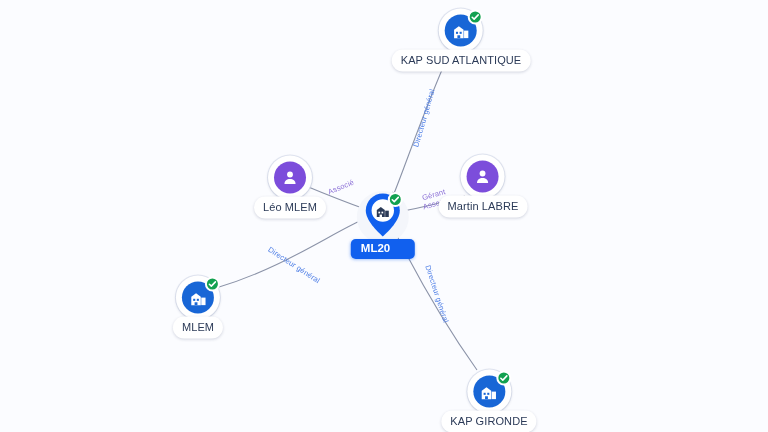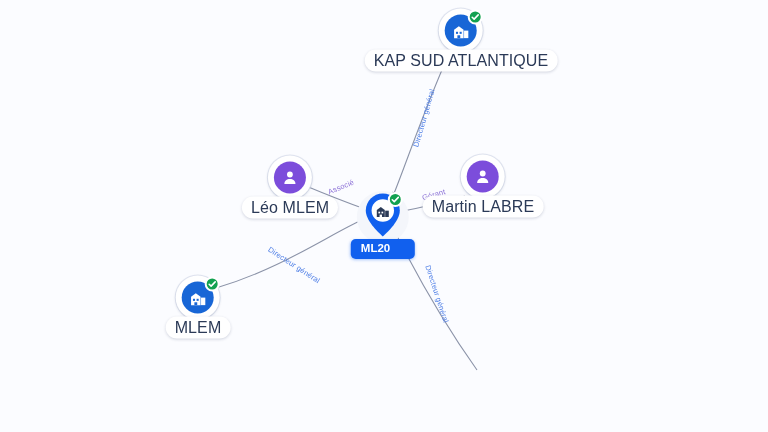--- a/index.html
+++ b/index.html
@@ -81,21 +81,21 @@
     justify-content: center;
     box-sizing: border-box;
   }
   .check-badge svg { display: block; }
 
   
   .caption {
     margin-top: -3px;
     background: #ffffff;
     color: #2b3a57;
-    font-size: 16px;
+    font-size: 11px;
     line-height: 13px;
     letter-spacing: 0.1px;
     padding: 4px 9px 5px 9px;
     border-radius: 13px;
     white-space: nowrap;
     box-shadow: 0 1px 3px rgba(20,35,80,0.18);
     position: relative;
     z-index: 4;
   }
 
@@ -261,20 +261,39 @@
       </div>
       <div class="check-badge">
         <svg width="9" height="9" viewBox="0 0 12 12">
           <path d="M2 6.3 L4.6 8.8 L10 3.2" fill="none" stroke="#ffffff" stroke-width="2.1" stroke-linecap="round" stroke-linejoin="round"></path>
         </svg>
       </div>
     </div>
     <div class="caption">MLEM</div>
   </div>
 
+  <div class="node" style="left:489px; top:401px;">
+    <div class="halo">
+      <div class="disc company" style="background:#1866d6;">
+        <svg width="19" height="19" viewBox="0 0 24 24" fill="#ffffff">
+          <path d="M3 21V10.5L9 6l6 4.5V21H3z"></path>
+          <rect x="15.6" y="11.5" width="5.4" height="9.5"></rect>
+          <rect x="5.4" y="13" width="2.6" height="2.6" fill="#1866d6"></rect>
+          <rect x="10" y="13" width="2.6" height="2.6" fill="#1866d6"></rect>
+          <rect x="7.2" y="17.4" width="3.6" height="3.6" fill="#1866d6"></rect>
+        </svg>
+      </div>
+      <div class="check-badge">
+        <svg width="9" height="9" viewBox="0 0 12 12">
+          <path d="M2 6.3 L4.6 8.8 L10 3.2" fill="none" stroke="#ffffff" stroke-width="2.1" stroke-linecap="round" stroke-linejoin="round"></path>
+        </svg>
+      </div>
+    </div>
+    <div class="caption">KAP GIRONDE</div>
+  </div>
 
   <div class="node node-center" style="left:383px; top:225px;">
     <div class="pin-halo">
       <div class="pin">
         <svg class="pin-svg" width="38" height="46" viewBox="0 0 38 46">
           <path d="M19 1.5 C9.6 1.5 2 9.1 2 18.5 C2 28.5 13.5 39.5 19 44.5
                    C24.5 39.5 36 28.5 36 18.5 C36 9.1 28.4 1.5 19 1.5 Z" fill="#1160ee"></path>
           <circle cx="19" cy="18.5" r="11.2" fill="#ffffff"></circle>
         </svg>
         <svg class="pin-icon" width="16" height="16" viewBox="0 0 24 24" fill="#2b3a57">

